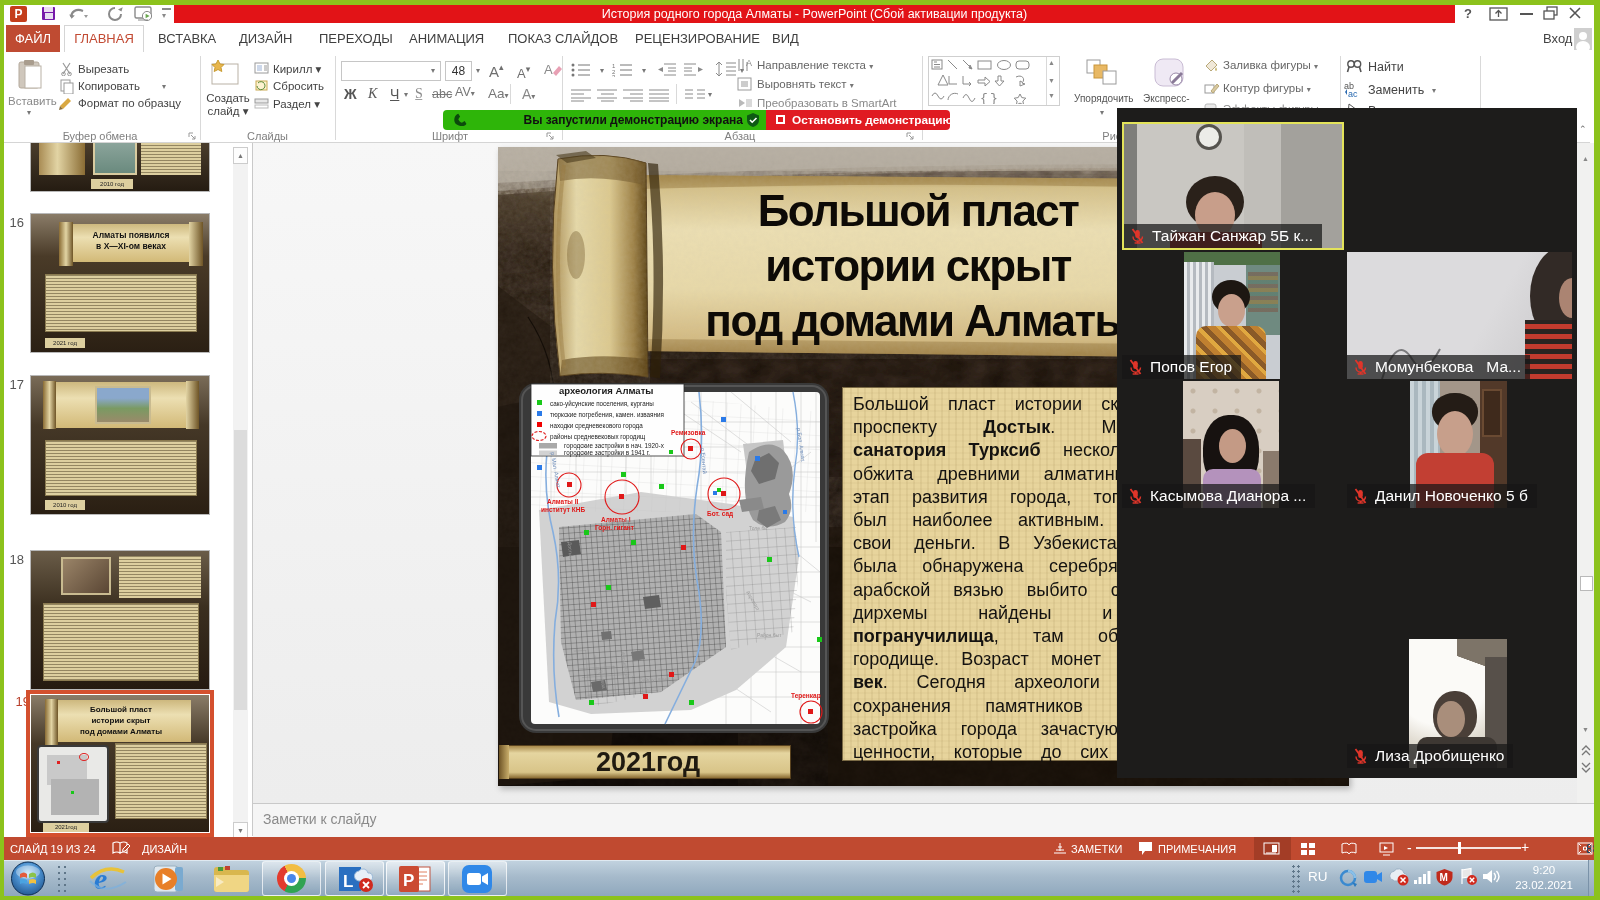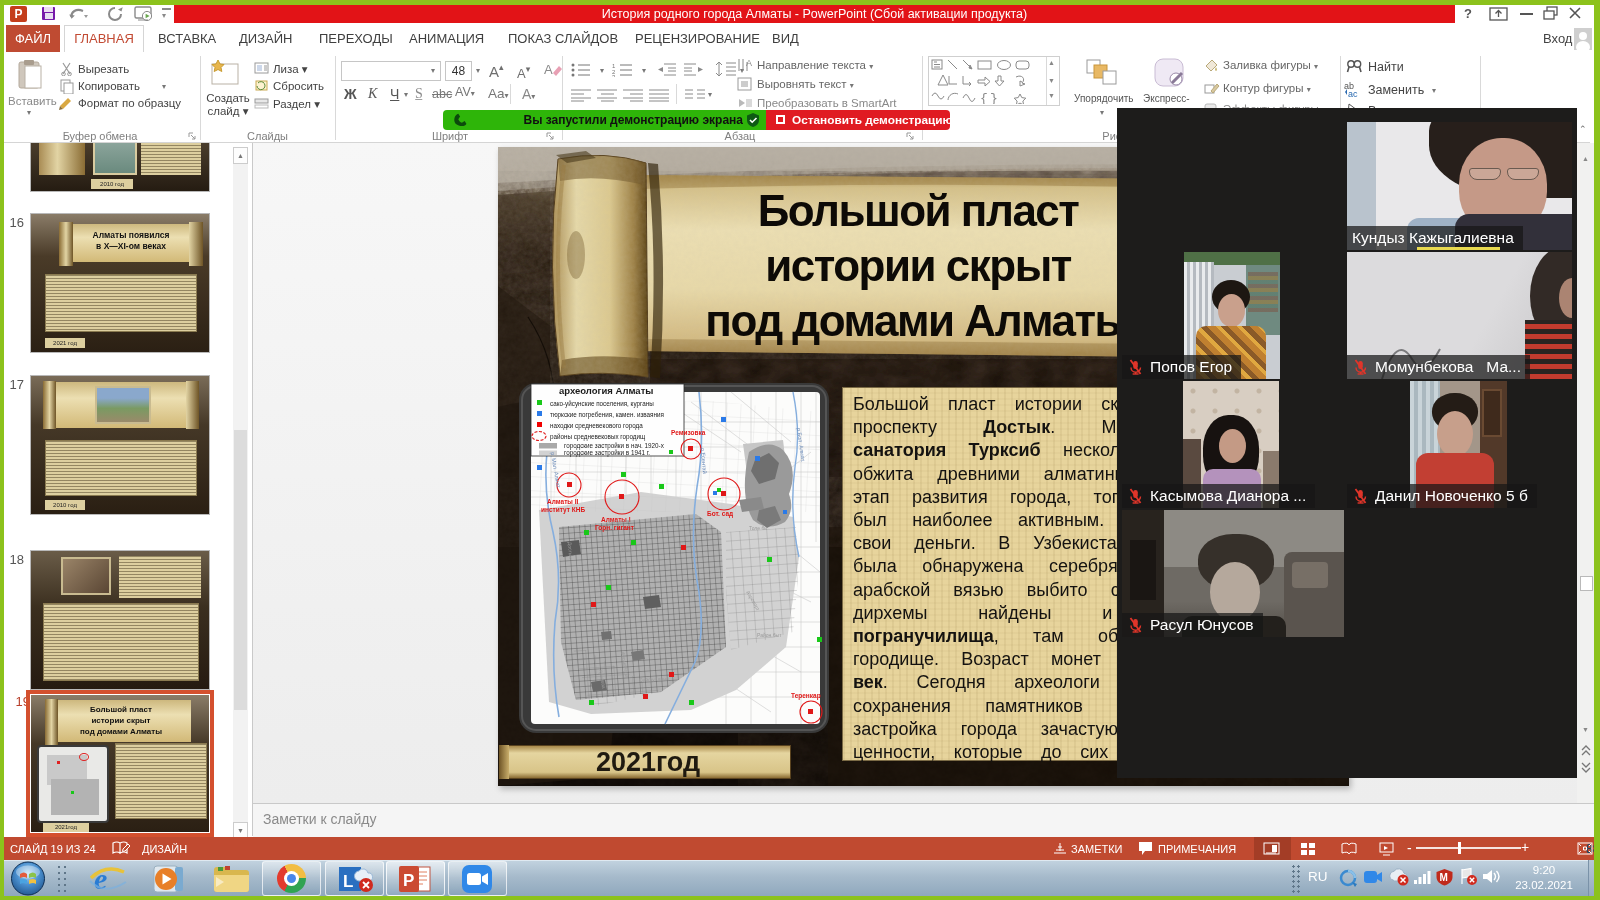--- a/index.html
+++ b/index.html
@@ -125,21 +125,21 @@
 <svg class="ab" style="left:208px;top:58px" width="34" height="32">
       <rect x="4" y="6" width="26" height="20" fill="#fff" stroke="#b9b1a5"></rect>
       <path d="M10 2 l2 4 4 .5 -3 3 .8 4 -3.8-2 -3.8 2 .8-4 -3-3 4-.5z" fill="#e8b64c" stroke="#c99b30"></path>
     </svg>
 <div class="ab" style="left:200px;top:92px;width:56px;text-align:center;font-size:11.5px;color:#444">Создать<br>слайд ▾</div>
 <svg class="ab" style="left:254px;top:62px" width="15" height="12">
       <rect x="1" y="1" width="13" height="10" fill="#fff" stroke="#9a9a9a"></rect>
       <rect x="3" y="3" width="5" height="6" fill="#cdd8ea"></rect>
       <path d="M10 4 h3 M10 6 h3 M10 8 h3" stroke="#9a9a9a"></path>
     </svg>
-<div class="ab rtxt" style="left:273px;top:62px">Лиза ▾</div>
+<div class="ab rtxt" style="left:273px;top:62px">Кирилл ▾</div>
 <svg class="ab" style="left:254px;top:79px" width="15" height="13">
       <rect x="2" y="2" width="11" height="9" fill="#fdf2d0" stroke="#c9a952"></rect>
       <path d="M4 4 a4 4 0 1 1 -1 3" stroke="#5a8a3a" fill="none"></path>
     </svg>
 <div class="ab rtxt" style="left:273px;top:80px">Сбросить</div>
 <svg class="ab" style="left:254px;top:97px" width="15" height="12">
       <rect x="1" y="2" width="13" height="4" fill="#e8e8e8" stroke="#9a9a9a"></rect>
       <rect x="1" y="8" width="13" height="3" fill="#fff" stroke="#b9b9b9"></rect>
     </svg>
 <div class="ab rtxt" style="left:273px;top:97px">Раздел ▾</div>
@@ -780,31 +780,34 @@
  <div class="ab" style="left:20px;top:84px;width:48px;height:36px;background:#b3b3b3"></div>
  <div class="ab" style="left:48px;top:58px;width:10px;height:8px;border:1px solid #e02020;border-radius:50%"></div>
  <div class="ab" style="left:26px;top:66px;width:3px;height:3px;background:#e02020"></div>
  <div class="ab" style="left:40px;top:96px;width:3px;height:3px;background:#19c819"></div>
  <div class="ab parch stripes" style="left:84px;top:48px;width:92px;height:76px;border:1px solid #8a7a50"></div>
  <div class="ab" style="left:12px;top:128px;width:46px;height:9px;background:#ddcf9f;font-size:6px;text-align:center;color:#222;line-height:9px">2021год</div>
 </div>
 
 <div class="ab" style="left:1117px;top:108px;width:460px;height:670px;background:#1d1c1b;z-index:5"></div>
 
-<div class="zt" style="left:1347px;top:122px;width:225px;height:128px;z-index:6">
- <div class="vid" style="left:0;top:0;width:225px;height:128px;background:linear-gradient(90deg,#b9c3cd 0 13%,#e9e8ea 13% 100%)">
-  <div class="ab" style="left:82px;top:-20px;width:160px;height:96px;border-radius:30% 0 0 55%;background:#271f1b"></div>
-  <div class="ab" style="left:112px;top:16px;width:88px;height:96px;border-radius:48% 48% 44% 44%;background:#c59987"></div>
-  <div class="ab" style="left:122px;top:46px;width:32px;height:12px;border:1.5px solid #6a5a50;border-radius:3px 3px 8px 8px;background:rgba(230,225,215,.2)"></div>
-  <div class="ab" style="left:160px;top:46px;width:32px;height:12px;border:1.5px solid #6a5a50;border-radius:3px 3px 8px 8px;background:rgba(230,225,215,.2)"></div>
-  <div class="ab" style="left:60px;top:96px;width:70px;height:34px;background:#9fb2c6;border-radius:12px 6px 0 0"></div>
-  <div class="ab" style="left:108px;top:92px;width:120px;height:38px;background:#32303a;border-radius:14px 0 0 0"></div>
+<div class="zt" style="left:1122px;top:122px;width:222px;height:128px;border:2px solid #e3e35a;z-index:6">
+ <div class="vid" style="left:0;top:0;width:218px;height:124px;background:linear-gradient(90deg,#7e7e7a 0 6%,#c9c7c2 6% 55%,#c0beb9 55% 72%,#a3a19c 72% 100%)">
+  <div class="ab" style="left:72px;top:0px;width:26px;height:26px;border-radius:50%;background:#ecece8;border:3px solid #55534e"></div>
+  <div class="ab" style="left:62px;top:52px;width:58px;height:52px;border-radius:50%;background:#2a211a"></div>
+  <div class="ab" style="left:71px;top:68px;width:40px;height:46px;border-radius:50%;background:#c89e8a"></div>
+  <div class="ab" style="left:46px;top:108px;width:92px;height:16px;background:#a83830;border-radius:8px 8px 0 0"></div>
  </div>
- <div class="tlab" style="bottom:0">Кундыз Кажыгалиевна</div>
- <div class="ab" style="left:70px;bottom:0;width:83px;height:3px;background:#e8d94f"></div>
+ <div class="tlab" style="bottom:0"><svg class="micw" viewBox="0 0 17 16">
+          <rect x="6.2" y="2" width="4.6" height="8" rx="2.3" fill="#e0352a"></rect>
+          <path d="M4 8.5 a4.5 4.5 0 0 0 9.5 0" stroke="#e0352a" fill="none" stroke-width="1.4"></path>
+          <path d="M8.6 13 v2" stroke="#e0352a" stroke-width="1.4"></path>
+          <path d="M5.6 15 h6" stroke="#e0352a" stroke-width="1.4"></path>
+          <path d="M3.5 1 L13.5 15" stroke="#e0352a" stroke-width="1.8"></path>
+        </svg>Тайжан Санжар 5Б к...</div>
 </div>
 
 <div class="zt" style="left:1122px;top:252px;width:222px;height:127px;z-index:6">
  <div class="vid" style="left:62px;top:0;width:96px;height:127px;background:#c9cdd2">
   <div class="ab" style="left:0;top:0;width:96px;height:13px;background:#4f7046"></div>
   <div class="ab" style="left:0;top:10px;width:30px;height:117px;background:repeating-linear-gradient(90deg,#e9ebed 0 3px,#b5bac0 3px 6px)"></div>
   <div class="ab" style="left:62px;top:13px;width:34px;height:70px;background:#6f8a80"></div>
   <div class="ab" style="left:64px;top:20px;width:30px;height:40px;background:repeating-linear-gradient(0deg,#7a5a4a 0 4px,#5a7a6a 4px 8px,#9a7a3a 8px 12px);opacity:.6"></div>
   <div class="ab" style="left:28px;top:28px;width:38px;height:34px;border-radius:50%;background:#1d1712"></div>
   <div class="ab" style="left:34px;top:42px;width:27px;height:33px;border-radius:50%;background:#c9a08c"></div>
@@ -864,37 +867,35 @@
  </div>
  <div class="tlab" style="bottom:0"><svg class="micw" viewBox="0 0 17 16">
           <rect x="6.2" y="2" width="4.6" height="8" rx="2.3" fill="#e0352a"></rect>
           <path d="M4 8.5 a4.5 4.5 0 0 0 9.5 0" stroke="#e0352a" fill="none" stroke-width="1.4"></path>
           <path d="M8.6 13 v2" stroke="#e0352a" stroke-width="1.4"></path>
           <path d="M5.6 15 h6" stroke="#e0352a" stroke-width="1.4"></path>
           <path d="M3.5 1 L13.5 15" stroke="#e0352a" stroke-width="1.8"></path>
         </svg>Данил Новоченко 5 б</div>
 </div>
 
-<div class="zt" style="left:1122px;top:510px;width:222px;height:127px;z-index:6">
- <div class="vid" style="left:0;top:0;width:222px;height:127px;background:linear-gradient(180deg,#8d8a84 0 45%,#6e6a64 45% 72%,#504b45)">
-  <div class="ab" style="left:0;top:0;width:42px;height:127px;background:#28231e"></div>
-  <div class="ab" style="left:8px;top:30px;width:26px;height:60px;background:#1a1613"></div>
-  <div class="ab" style="left:162px;top:42px;width:60px;height:85px;background:#5a544e;border-radius:8px 0 0 0"></div>
-  <div class="ab" style="left:170px;top:52px;width:36px;height:26px;background:#776f66;border-radius:4px"></div>
-  <div class="ab" style="left:76px;top:24px;width:76px;height:56px;border-radius:46%;background:#36302a"></div>
-  <div class="ab" style="left:88px;top:52px;width:50px;height:60px;border-radius:50%;background:#b5a89c"></div>
-  <div class="ab" style="left:60px;top:106px;width:104px;height:21px;background:#23201c;border-radius:10px 10px 0 0"></div>
+
+<div class="zt" style="left:1347px;top:639px;width:225px;height:129px;z-index:6">
+ <div class="vid" style="left:62px;top:0;width:98px;height:129px;background:radial-gradient(circle at 32% 30%,#fbfaf7 0 42%,#e3ded4 60%,#b5aca0)">
+  <div class="ab" style="left:48px;top:0;width:50px;height:40px;background:linear-gradient(200deg,#7d7468 60%,rgba(0,0,0,0) 61%)"></div>
+  <div class="ab" style="left:76px;top:18px;width:22px;height:111px;background:#57504a"></div>
+  <div class="ab" style="left:24px;top:52px;width:44px;height:50px;border-radius:48%;background:#4a3f38"></div>
+  <div class="ab" style="left:28px;top:62px;width:28px;height:36px;border-radius:50%;background:#a98e7b"></div>
+  <div class="ab" style="left:8px;top:98px;width:80px;height:31px;background:#3e3833;border-radius:10px 10px 0 0"></div>
  </div>
  <div class="tlab" style="bottom:0"><svg class="micw" viewBox="0 0 17 16">
           <rect x="6.2" y="2" width="4.6" height="8" rx="2.3" fill="#e0352a"></rect>
           <path d="M4 8.5 a4.5 4.5 0 0 0 9.5 0" stroke="#e0352a" fill="none" stroke-width="1.4"></path>
           <path d="M8.6 13 v2" stroke="#e0352a" stroke-width="1.4"></path>
           <path d="M5.6 15 h6" stroke="#e0352a" stroke-width="1.4"></path>
           <path d="M3.5 1 L13.5 15" stroke="#e0352a" stroke-width="1.8"></path>
-        </svg>Расул Юнусов</div>
-</div>
-
+        </svg>Лиза Дробищенко</div>
+</div>
 
 <div class="ab" style="left:0;top:0;width:1600px;height:5px;background:#8cc21c;z-index:9"></div>
 <div class="ab" style="left:0;top:0;width:4px;height:900px;background:#8cc21c;z-index:9"></div>
 <div class="ab" style="left:1594px;top:0;width:6px;height:900px;background:#8cc21c;z-index:9"></div>
 <div class="ab" style="left:0;top:896px;width:1600px;height:4px;background:#8cc21c;z-index:9"></div>
 </div>
 
 </body></html>

